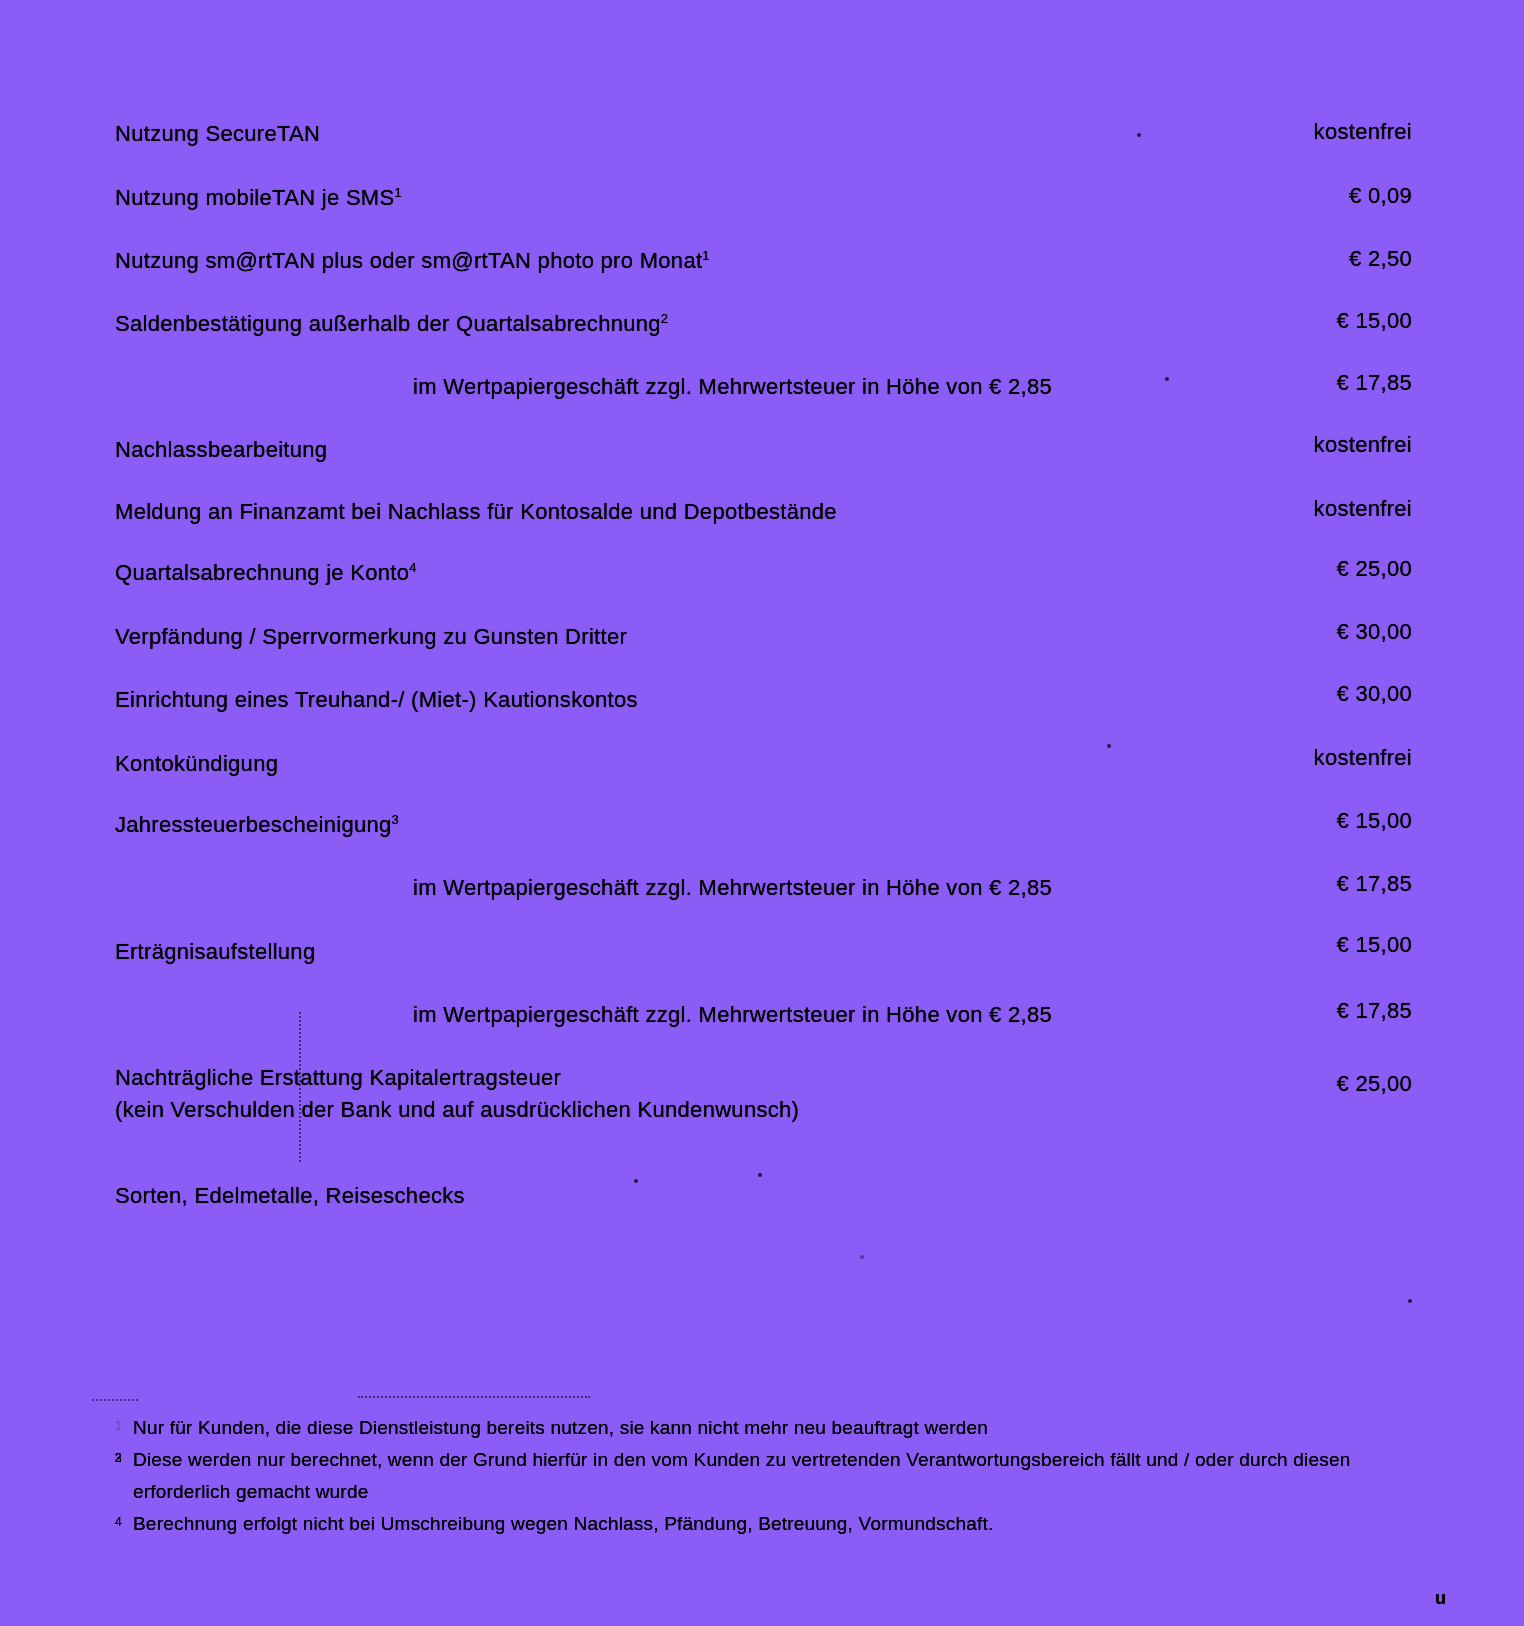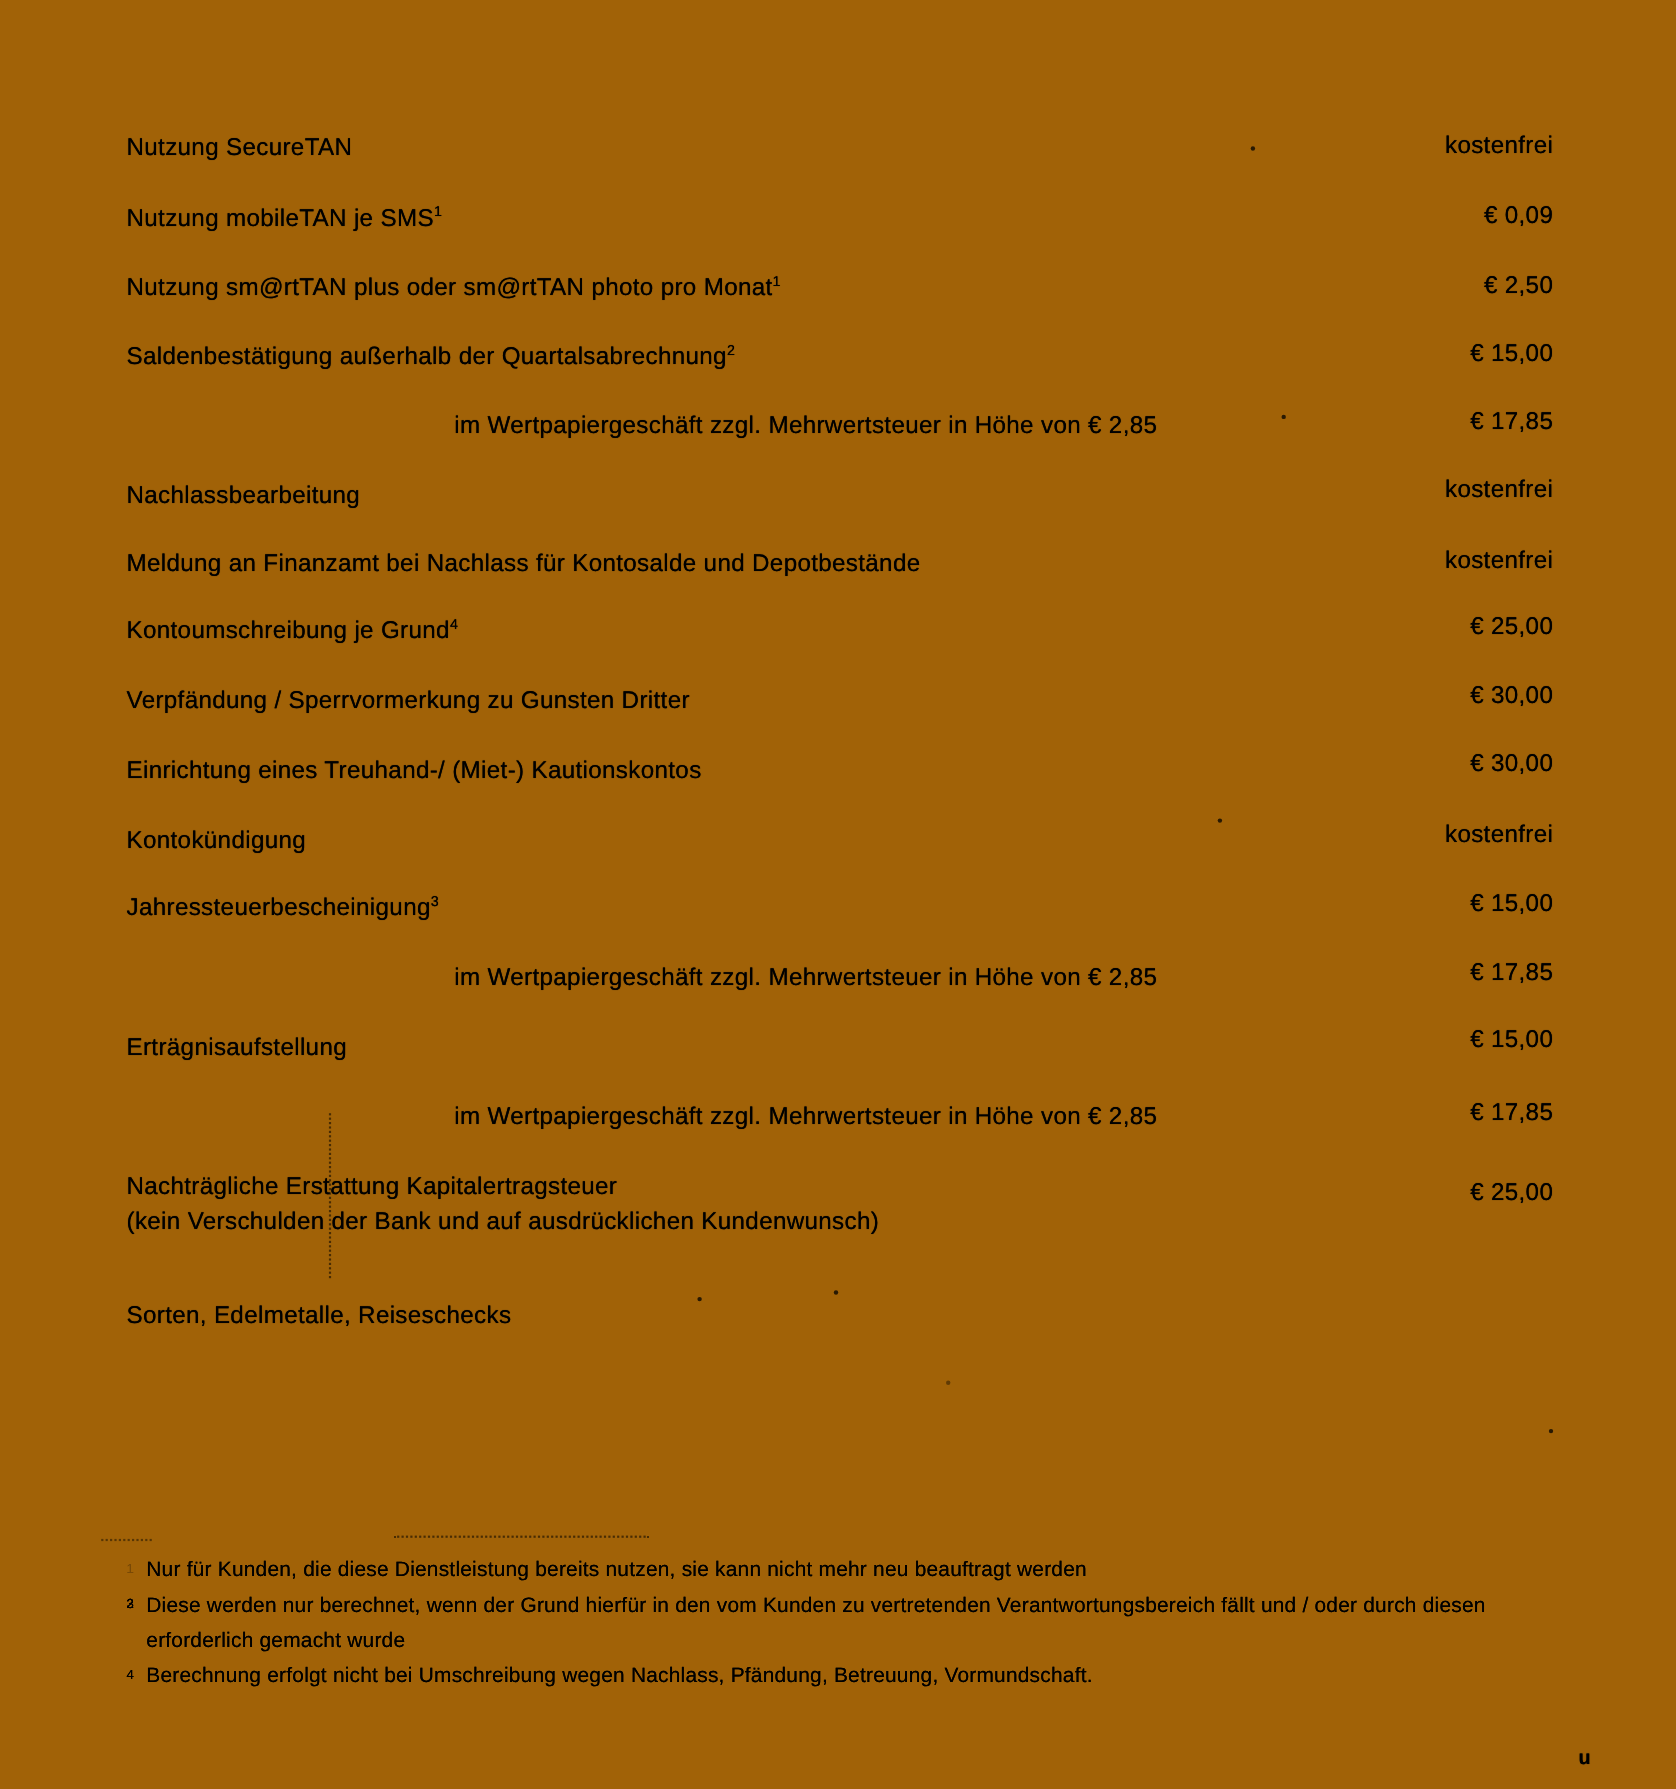--- a/index.html
+++ b/index.html
@@ -1,20 +1,20 @@
 <!DOCTYPE html>
 <html lang="de"><head>
 <meta charset="utf-8">
 <style>
   html,body{margin:0;padding:0;background:#ffffff;}
   .page{
     position:relative;
     width:1524px;
     height:1626px;
-    background:#a16207;
+    background:#8b5cf6;
     font-family:"Liberation Sans","DejaVu Sans",sans-serif;
     color:#161616;
     overflow:hidden;
   }
   
   .scan{
     position:absolute;
     inset:0;
     filter: blur(0.38px) contrast(1.55) grayscale(1);
   }
@@ -111,21 +111,21 @@
 
     <div class="row-label indent" style="top:371px"><span>im Wertpapiergeschäft zzgl. Mehrwertsteuer in Höhe von € 2,85</span></div>
     <div class="row-value" style="top:367px">€ 17,85</div>
 
     <div class="row-label" style="top:434px"><span>Nachlassbearbeitung</span></div>
     <div class="row-value" style="top:429px">kostenfrei</div>
 
     <div class="row-label" style="top:496px"><span>Meldung an Finanzamt bei Nachlass für Kontosalde und Depotbestände</span></div>
     <div class="row-value" style="top:493px">kostenfrei</div>
 
-    <div class="row-label" style="top:557px"><span>Kontoumschreibung je Grund</span><sup>4</sup></div>
+    <div class="row-label" style="top:557px"><span>Quartalsabrechnung je Konto</span><sup>4</sup></div>
     <div class="row-value" style="top:553px">€ 25,00</div>
 
     <div class="row-label" style="top:621px"><span>Verpfändung / Sperrvormerkung zu Gunsten Dritter</span></div>
     <div class="row-value" style="top:616px">€ 30,00</div>
 
     <div class="row-label" style="top:684px"><span>Einrichtung eines Treuhand-/ (Miet-) Kautionskontos</span></div>
     <div class="row-value" style="top:678px">€ 30,00</div>
 
     <div class="row-label" style="top:748px"><span>Kontokündigung</span></div>
     <div class="row-value" style="top:742px">kostenfrei</div>

